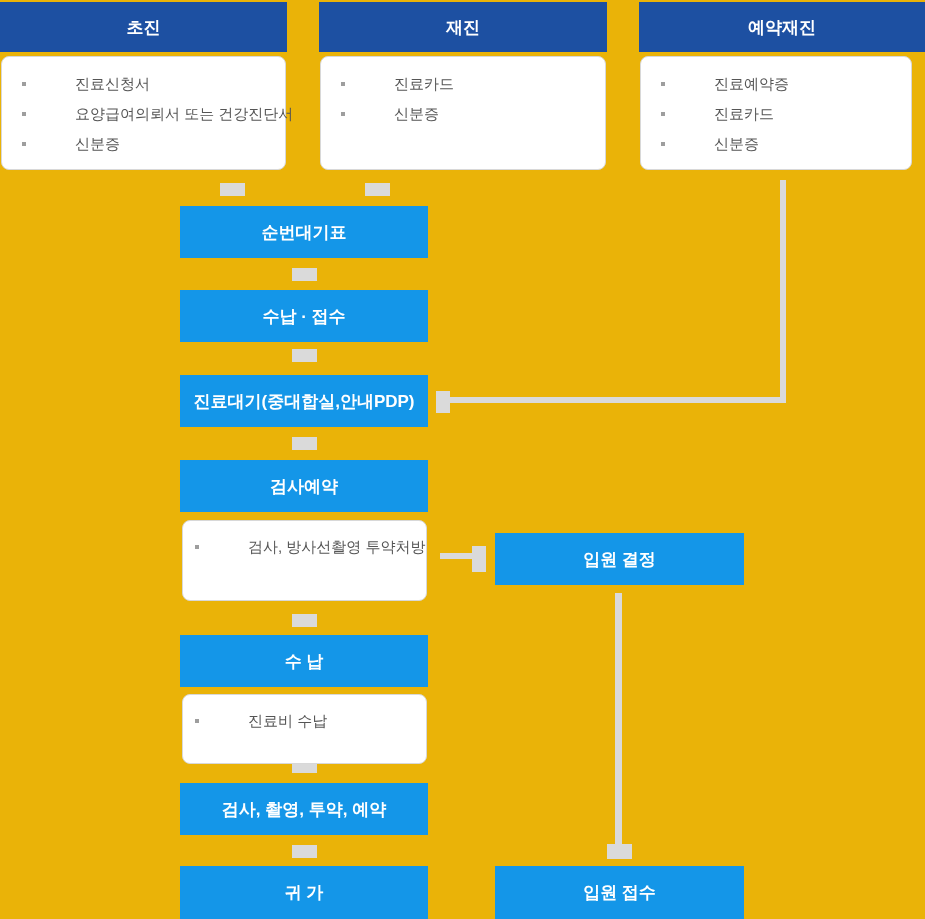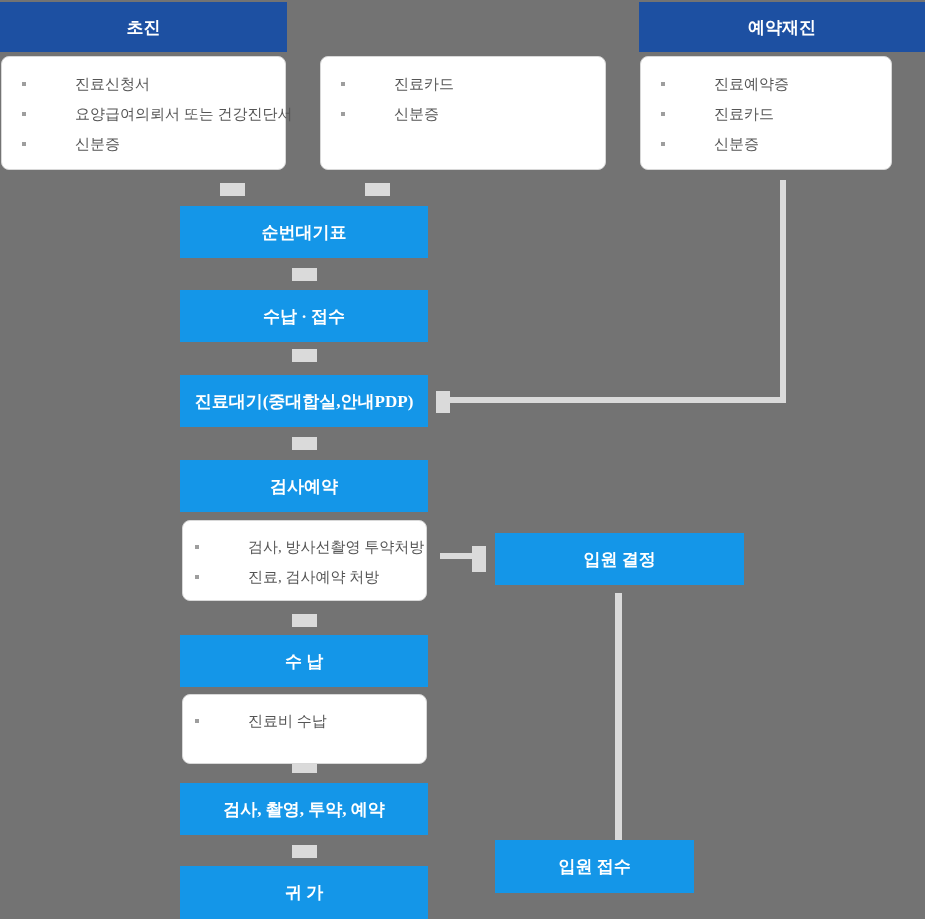--- a/index.html
+++ b/index.html
@@ -1,18 +1,18 @@
 <!DOCTYPE html>
 <html><head>
 <meta charset="utf-8">
 <style>
   html,body{margin:0;padding:0;background:#fff;}
   .canvas{
-    position:relative;width:925px;height:919px;background:#737373;overflow:hidden;
-    font-family:Liberation Serif, serif;
+    position:relative;width:925px;height:919px;background:#eab308;overflow:hidden;
+    font-family:Liberation Sans, sans-serif;
   }
   
   .hdr{
     position:absolute;top:2px;height:50px;background:#1d50a2;color:#fff;
     font-weight:bold;font-size:17px;display:flex;align-items:center;justify-content:center;
   }
   
   .docbox{
     position:absolute;top:56px;height:114px;background:#fff;border:1px solid #d8d8d8;
     border-radius:8px;box-sizing:border-box;padding:12px 10px 0 20px;
@@ -32,20 +32,21 @@
   }
   
   .conn{position:absolute;background:#dadada;}
 </style>
 </head>
 <body>
 
 <div class="canvas">
 
   <div class="hdr" style="left:0;width:287px">초진</div>
+  <div class="hdr" style="left:319px;width:288px">재진</div>
   <div class="hdr" style="left:639px;width:286px">예약재진</div>
 
   <div class="docbox" style="left:1px;width:285px">
     <div class="doc-item">
       <span class="bullet"></span>
       <span>진료신청서</span>
     </div>
     <div class="doc-item">
       <span class="bullet"></span>
       <span>요양급여의뢰서 또는 건강진단서</span>
@@ -60,21 +61,21 @@
     <div class="doc-item">
       <span class="bullet"></span>
       <span>진료카드</span>
     </div>
     <div class="doc-item">
       <span class="bullet"></span>
       <span>신분증</span>
     </div>
   </div>
 
-  <div class="docbox" style="left:640px;width:252px">
+  <div class="docbox" style="left:640px;width:272px">
     <div class="doc-item">
       <span class="bullet"></span>
       <span>진료예약증</span>
     </div>
     <div class="doc-item">
       <span class="bullet"></span>
       <span>진료카드</span>
     </div>
     <div class="doc-item">
       <span class="bullet"></span>
@@ -104,34 +105,30 @@
   <div class="step" style="top:206px">순번대기표</div>
   <div class="step" style="top:290px">수납 · 접수</div>
   <div class="step" style="top:375px">진료대기(중대합실,안내PDP)</div>
   <div class="step" style="top:460px">검사예약</div>
 
   <div class="infobox" style="top:520px;height:81px">
     <div class="doc-item">
       <span class="bullet"></span>
       <span>검사, 방사선촬영 투약처방</span>
     </div>
-    <div class="doc-item">
-      <span class="bullet"></span>
-      <span>진료, 검사예약 처방</span>
-    </div>
   </div>
 
   <div class="step" style="top:635px">수 납</div>
 
   <div class="infobox" style="top:694px;height:70px">
     <div class="doc-item">
       <span class="bullet"></span>
       <span>진료비 수납</span>
     </div>
   </div>
 
   <div class="step" style="top:866px;height:53px">귀 가</div>
   <div class="step" style="top:783px">검사, 촬영, 투약, 예약</div>
 
   <div class="step" style="left:495px;width:249px;top:533px">입원 결정</div>
-  <div class="step" style="left:495px;width:199px;top:840px;height:53px">입원 접수</div>
+  <div class="step" style="left:495px;width:249px;top:866px;height:53px">입원 접수</div>
 
 </div>
 
 </body></html>

